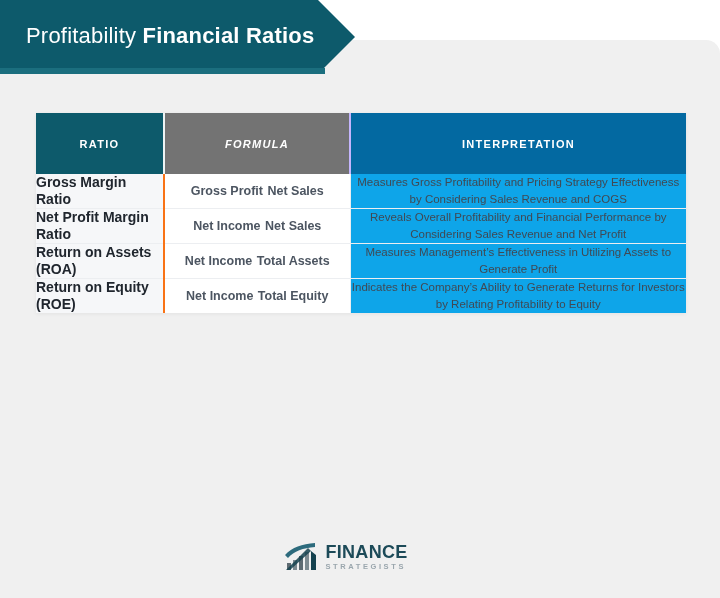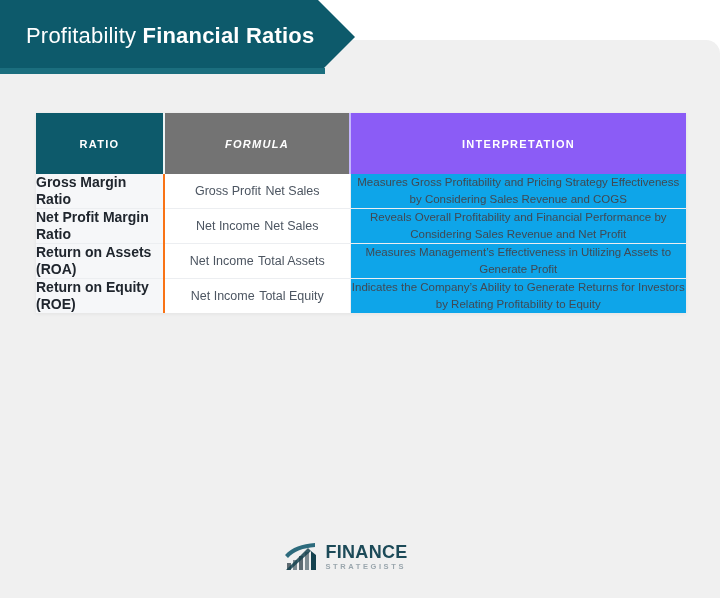--- a/index.html
+++ b/index.html
@@ -86,21 +86,21 @@
     font-size: 11px;
     font-weight: 700;
     letter-spacing: 1.3px;
     color: #ffffff;
     text-align: center;
     vertical-align: middle;
     padding: 0;
   }
   th.th-ratio   { background: #0d5a6b; border-right: 2px solid #eef4f5; }
   th.th-formula { background: #737373; border-right: 2px solid #c4b5fd; font-style: italic; }
-  th.th-interp  { background: #8b5cf6; }
+  th.th-interp  { background: #0369a1; }
 
   #ratio-table tbody td {
     vertical-align: middle;
     padding: 0;
     border-bottom: 1px solid #eceef1;
   }
   #ratio-table tbody tr:last-child td {
     border-bottom: none;
   }
 
@@ -134,20 +134,21 @@
     display: inline-block;
     text-align: center;
     min-width: 112px;
   }
   .fraction .numer,
   .fraction .denom {
     font-size: 12.5px;
     line-height: 19px;
     color: #4c5561;
     white-space: nowrap;
+    font-weight: bold;
   }
   .fraction .fbar {
     height: 1px;
     background: #9aa1aa;
     margin: 5px auto 5px auto;
     width: 100%;
   }
 
   
   #footer-logo {

